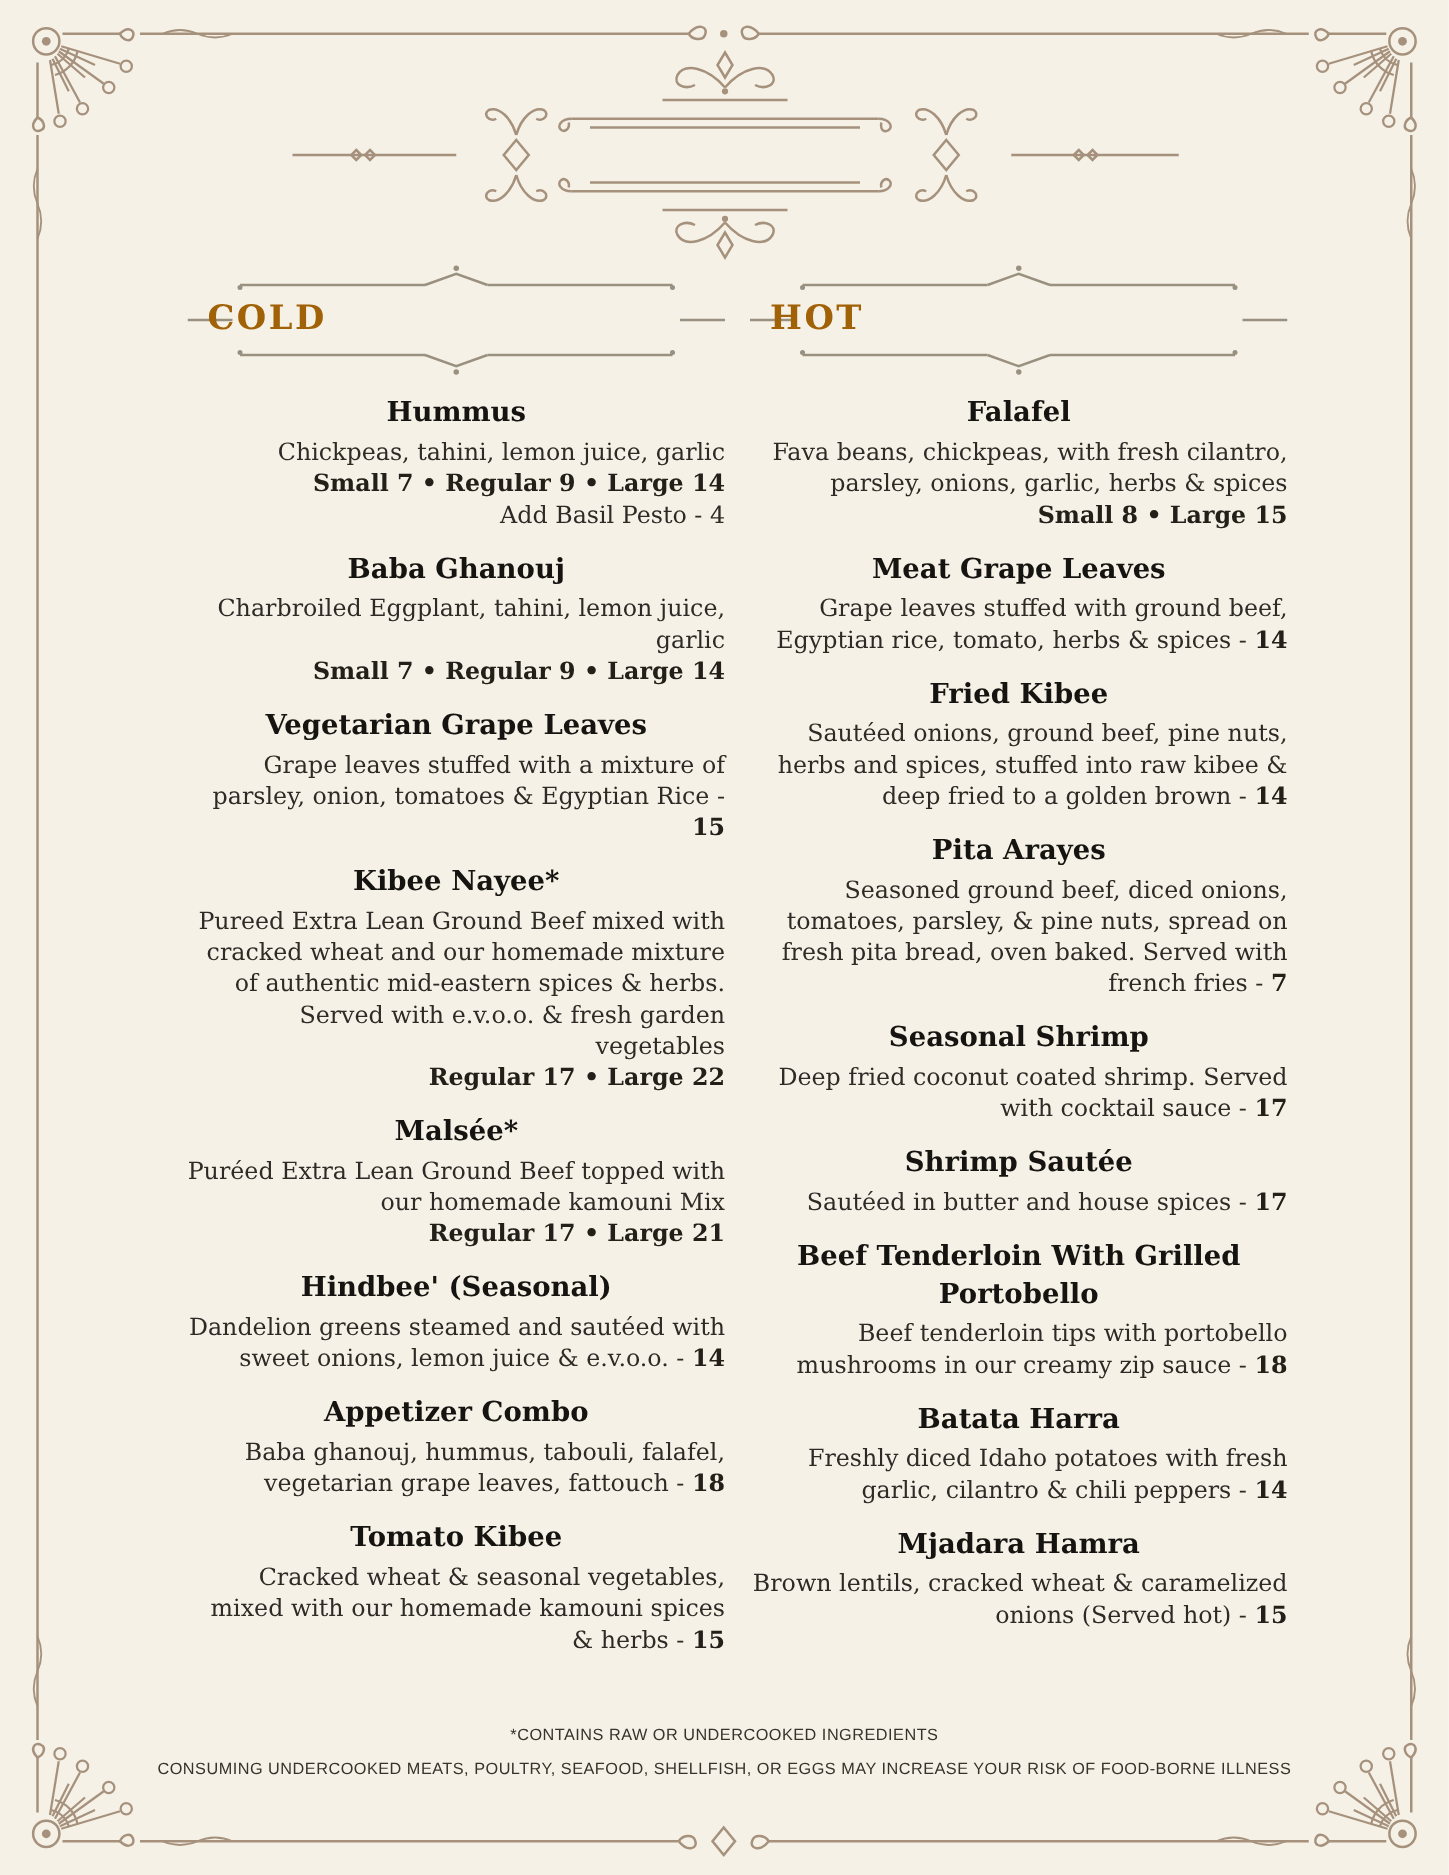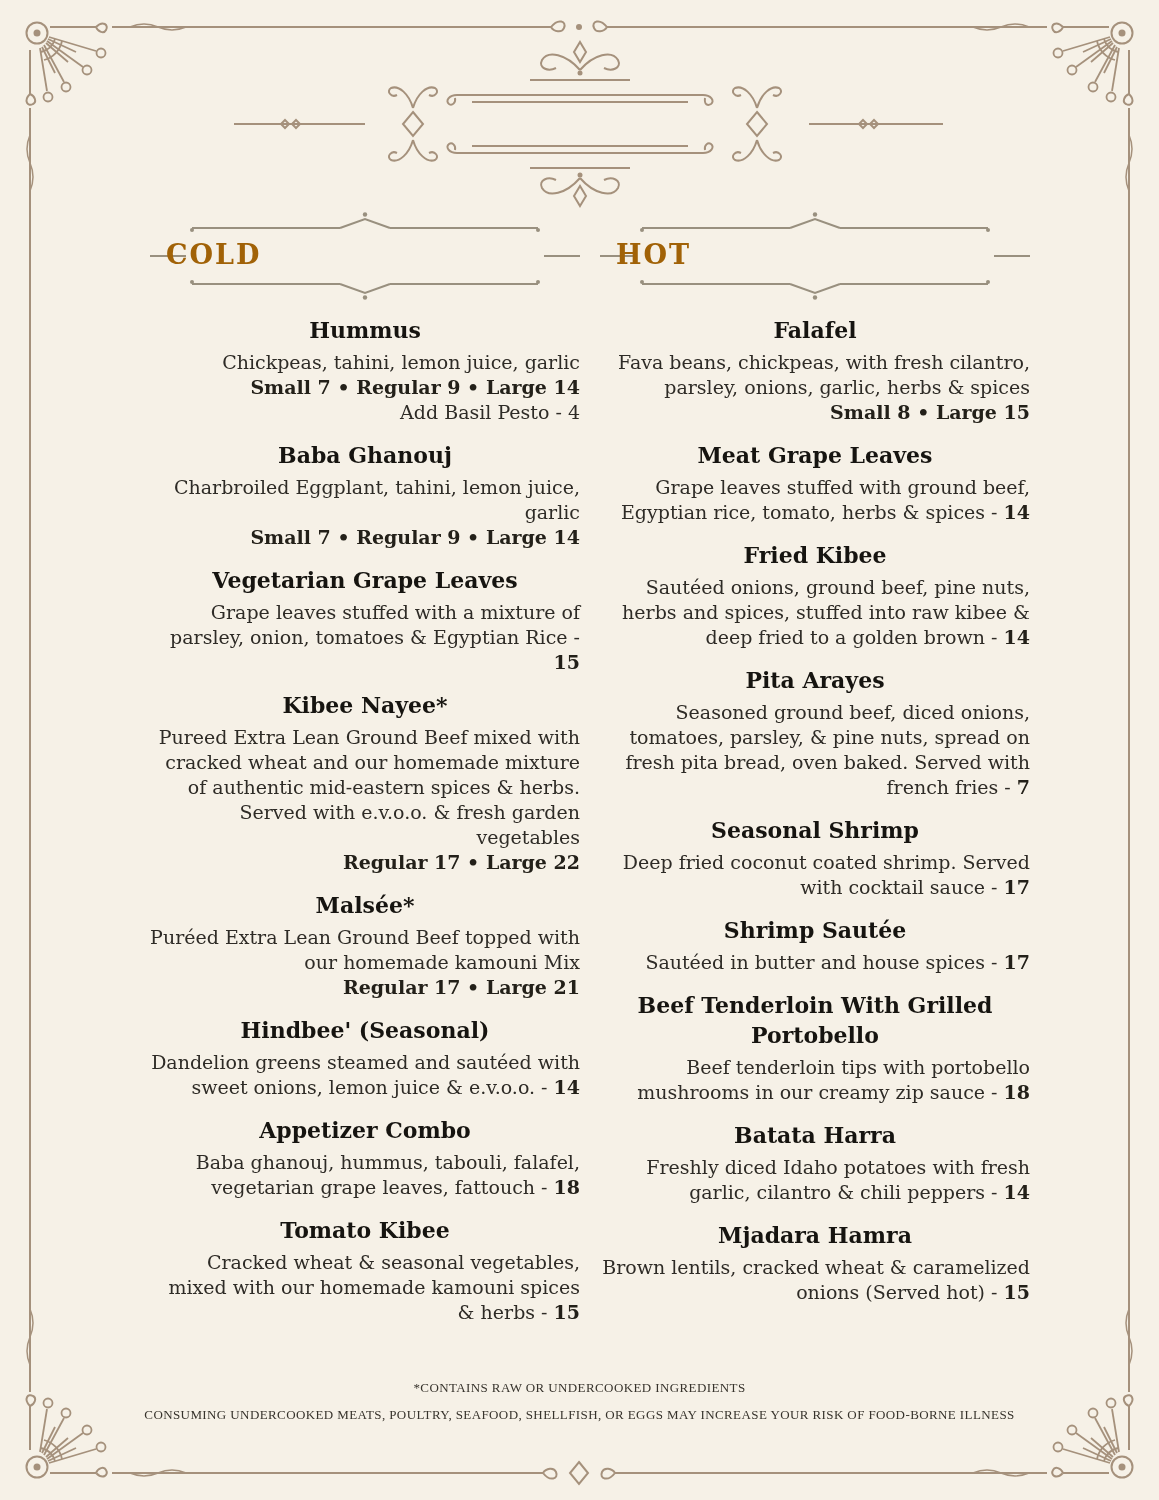--- a/index.html
+++ b/index.html
@@ -31,21 +31,21 @@
   .item { margin-top:15px; text-align:center; }
   .item-name {
     margin:0 0 5px 0; font-size:22px; font-weight:bold;
     color:#161410; line-height:30px;
   }
   .item p { margin:0; font-size:19px; line-height:25px;text-align:right; }
   .sizes { font-weight:bold; color:#232019; }
   .price { font-weight:bold; color:#232019; }
   .footnote {
     position:absolute; left:0; width:100%; margin:0; text-align:center;
-    font-family:Liberation Serif, serif; font-size:13px;
+    font-family:Liberation Sans, sans-serif; font-size:13px;
     letter-spacing:0.4px; color:#37332c;
   }
   .footnote.first { top:1380px; }
   .footnote.second { top:1407px; }
 </style>
 </head>
 <body>
 
 <div class="page">
 

